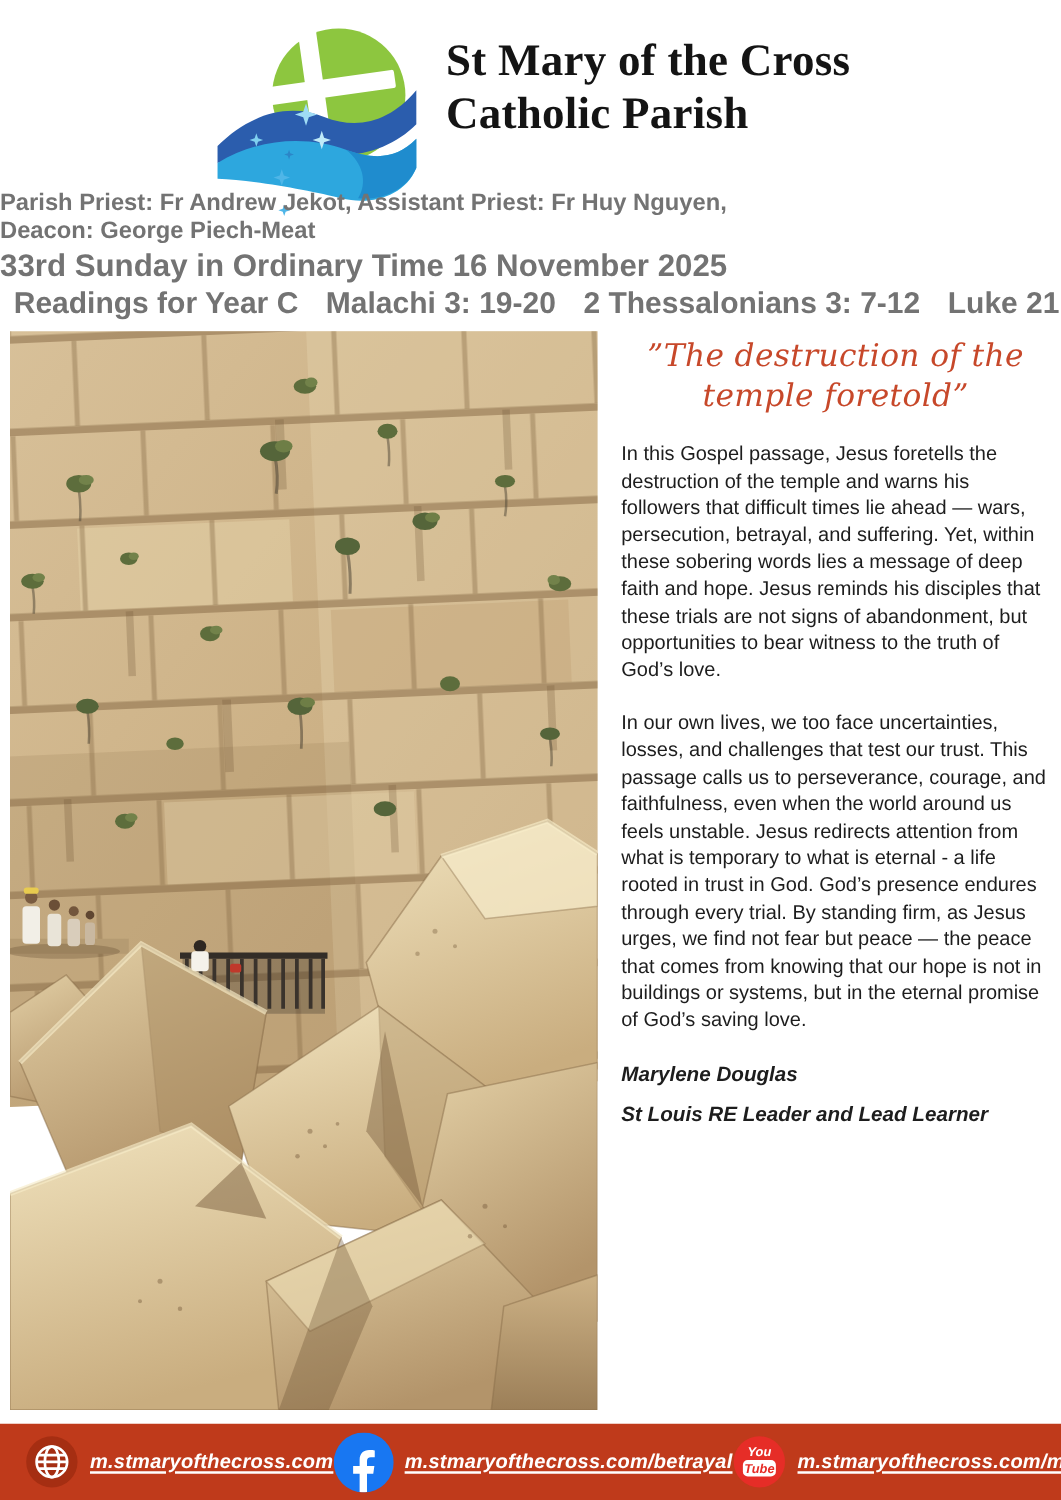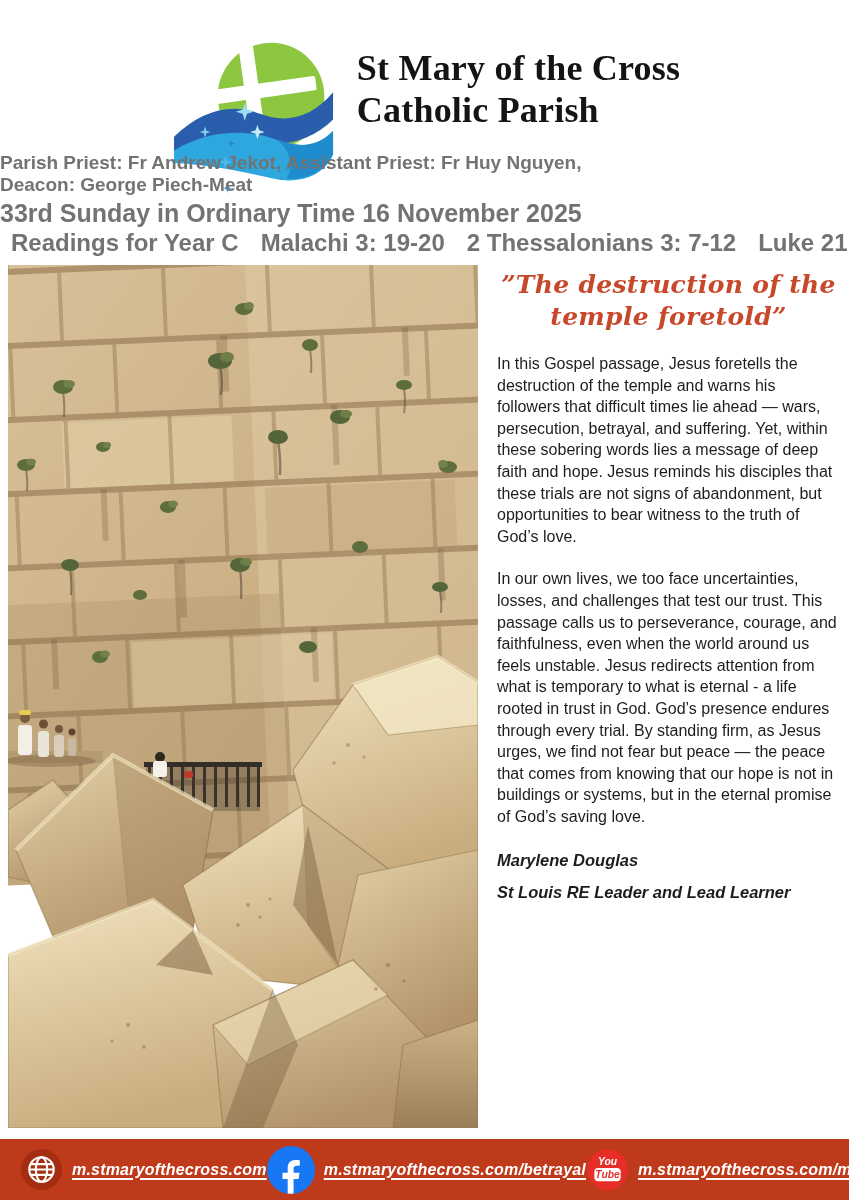--- a/index.html
+++ b/index.html
@@ -3,21 +3,21 @@
 <meta charset="utf-8">
 <style>
   * { box-sizing: border-box; }
   html,body { margin:0; padding:0; background:#ffffff; }
   .page {
     position:relative; width:849px; height:1200px; background:#fff;
     font-family:"Liberation Sans", sans-serif; overflow:hidden;
   }
 
   
-  .masthead { display:flex; justify-content:center; align-items:flex-start; padding-top:36px; gap:16px; height:148px; }
+  .masthead { display:flex; justify-content:center; align-items:flex-start; padding-top:16px; gap:16px; height:148px; }
   .logo-wrap { width:172px; height:160px; flex:none; }
   .logo-wrap svg { overflow:visible; }
   .title-block { padding-top:12px; }
   .parish-name {
     margin:0; font-family:"Liberation Serif", serif; font-weight:700;
     font-size:36px; line-height:1.16; color:#141414; letter-spacing:.2px;
   }
   .tagline { margin-top:10px; color:#3a63b3; font-size:16.5px; letter-spacing:3.2px; }
 
   
@@ -28,21 +28,21 @@
   .readings span { margin:0 11px; white-space:nowrap; }
 
   
   .content { display:flex; gap:19px; padding:0 9px 0 8px; margin-top:11px; }
   .photo-wrap { width:470px; height:863px; flex:none; }
   .photo-wrap svg { display:block; }
 
   .article { width:343px; color:#1d1d1d; }
   .quote {
     margin:4px 0 20px; text-align:center; color:#c7482a;
-    font-family:"DejaVu Serif", serif; font-style:italic; font-weight:700;
+    font-family:"DejaVu Serif", serif; font-style:italic; font-weight:400;
     font-size:25px; line-height:1.28; letter-spacing:.3px;
   }
   .article p { margin:0 0 21px; font-size:16px; line-height:21.6px; }
   .signature { margin-top:23px; font-weight:700; font-style:italic; }
   .signature div { font-size:16.5px; line-height:21.6px;margin-top:10px; }
 
   
   .footer {
     position:absolute; left:0; right:0; bottom:0; height:61px; background:#bf3a1b;
     display:flex; align-items:center; justify-content:space-between; padding:0 14px 0 20px;

